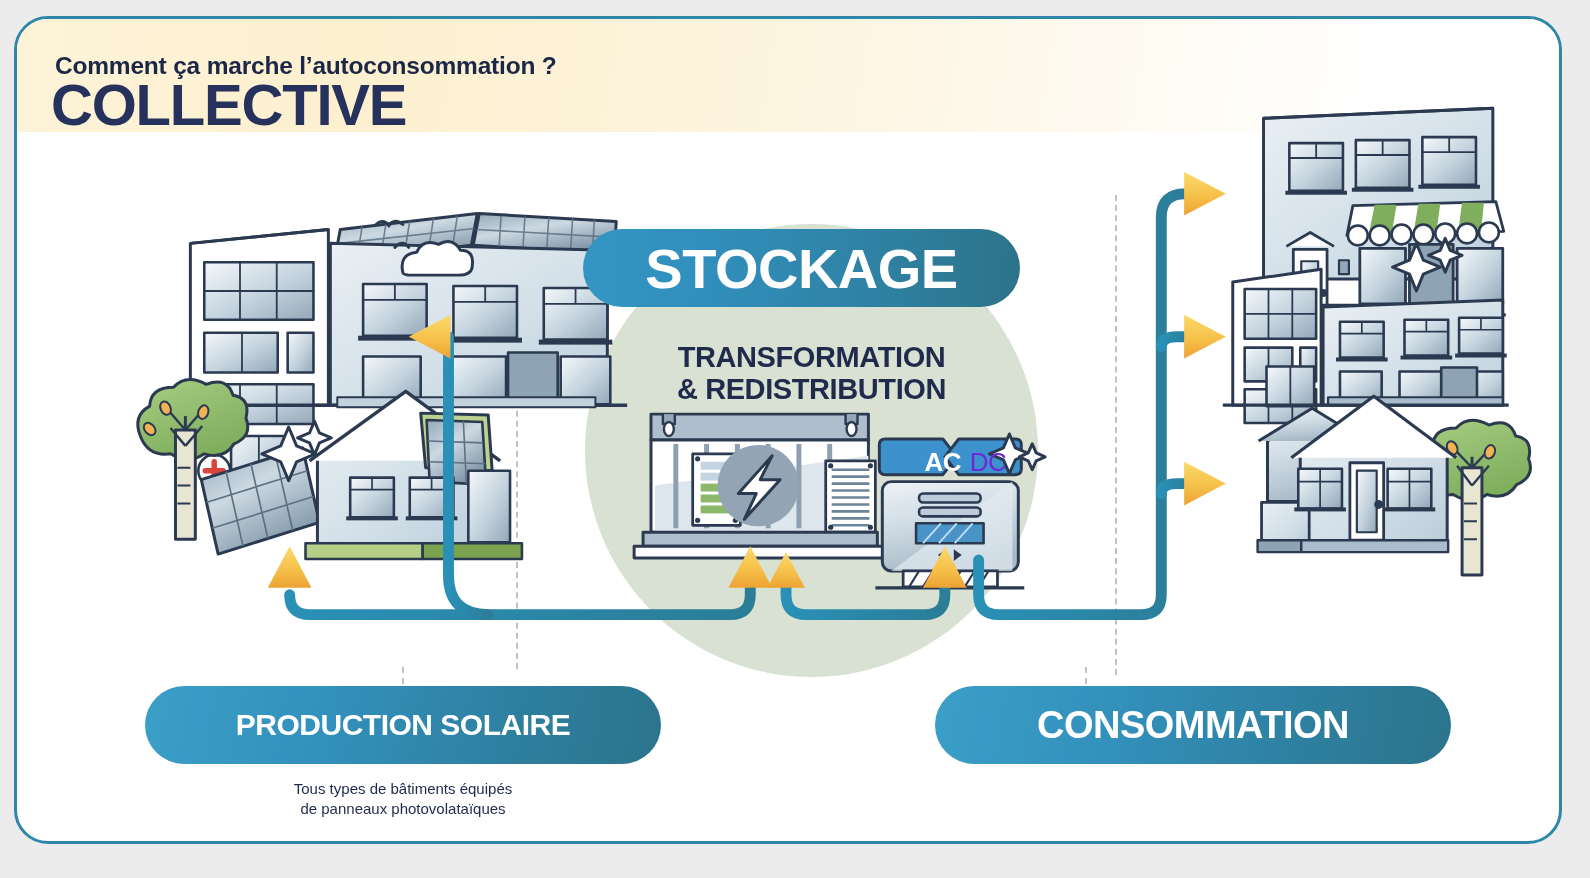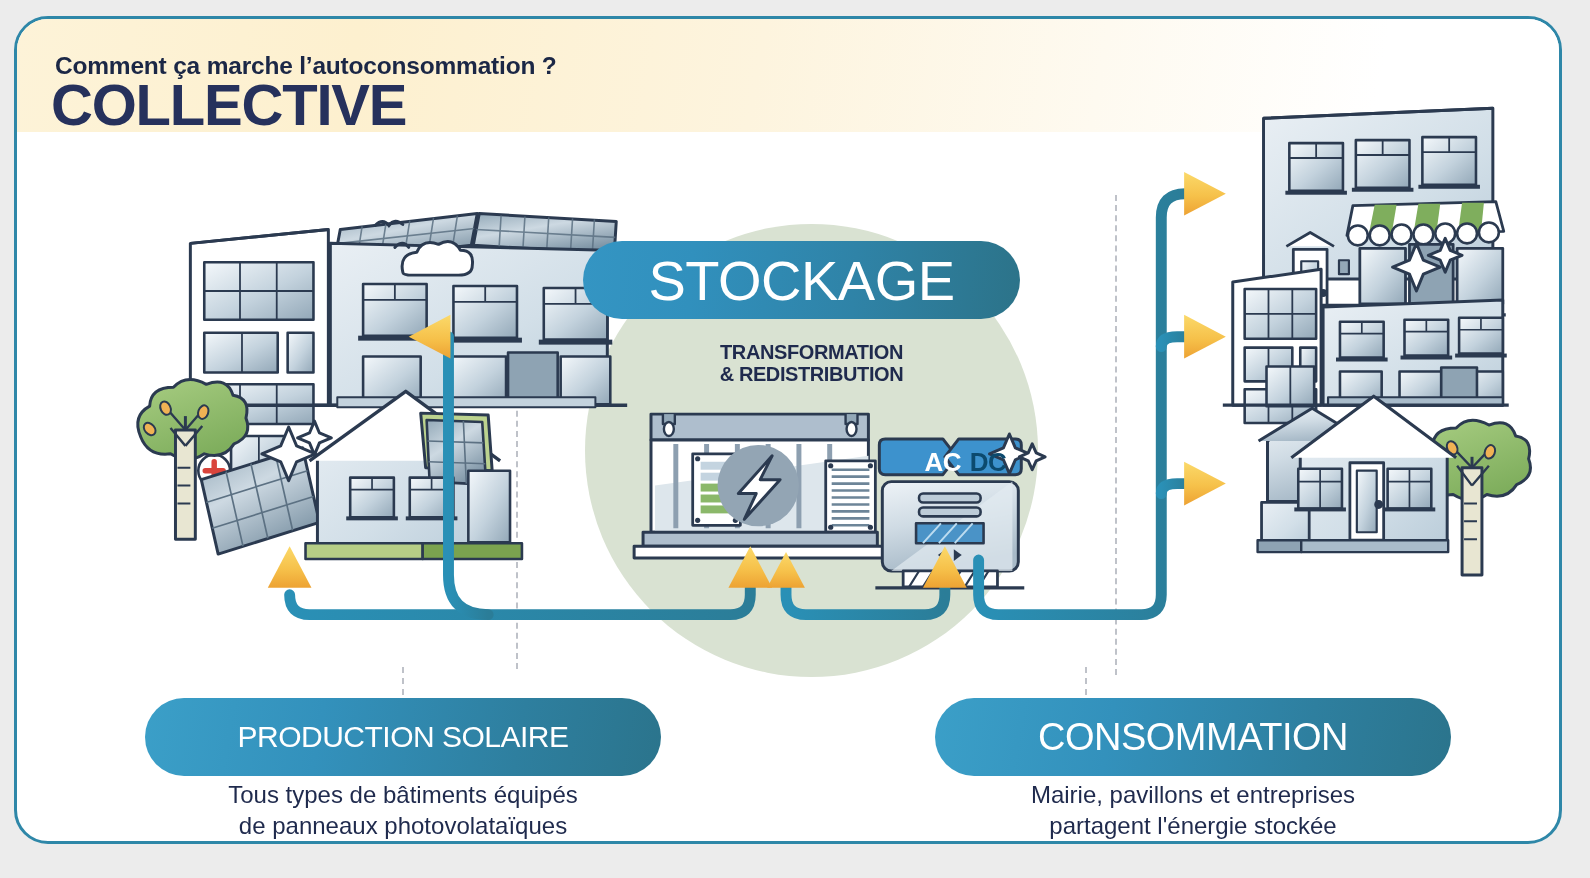--- a/index.html
+++ b/index.html
@@ -49,52 +49,51 @@
   
   .green-circle {
     position:absolute; left:568px; top:205px;
     width:453px; height:453px; border-radius:50%;
     background:#d9e2d2;
   }
   
   .pill {
     position:absolute;
     display:flex; align-items:center; justify-content:center;
-    color:#ffffff; font-weight:400;
+    color:#ffffff; font-weight:700;
     border-radius:999px;
     letter-spacing:-0.5px;
     text-align:center;
-    margin-top:12px;
   }
   .pill-stockage {
     left:566px; top:210px; width:437px; height:78px;
     font-size:56px;
     background:linear-gradient(95deg,#3495c3 0%,#3190bd 25%,#2f83a7 62%,#2c7389 100%);
   }
   .pill-production {
     left:128px; top:667px; width:516px; height:78px;
     font-size:30px;
     background:linear-gradient(100deg,#3b9fc8 0%,#3391bc 34%,#2e7f9f 72%,#2b748c 100%);
   }
   .pill-consommation {
     left:918px; top:667px; width:516px; height:78px;
     font-size:38px;
     background:linear-gradient(100deg,#3b9fc8 0%,#3391bc 34%,#2e7f9f 72%,#2b748c 100%);
   }
   
   .circle-subtitle {
     position:absolute; left:568px; top:322px; width:453px;
     text-align:center; color:#1f2a4d;
-    font-size:20px; font-weight:800; line-height:1.12;
+    font-size:29px; font-weight:800; line-height:1.12;
     letter-spacing:-0.4px;
   }
   
   .caption {
     position:absolute; text-align:center;
-    color:#1f2a4d; font-size:24px; line-height:1.3;
+    color:#1f2a4d; font-size:15px; line-height:1.3;
     font-weight:400;
   }
   .caption.left  { left:128px; top:760px; width:516px; }
   .caption.right { left:918px; top:760px; width:516px; }
   
   .layer { position:absolute; left:0; top:0; width:100%; height:100%; pointer-events:none; }
 </style>
 </head>
 <body>
 
@@ -540,22 +539,18 @@
 
     <div class="pill pill-production">PRODUCTION SOLAIRE</div>
 
     <div class="pill pill-consommation">CONSOMMATION</div>
 
     <div class="caption left">
       <div>Tous types de bâtiments équipés</div>
       <div>de panneaux photovolataïques</div>
     </div>
 
-    <div class="caption right">
-      <div>Mairie, pavillons et entreprises</div>
-      <div>partagent l'énergie stockée</div>
-    </div>
 
     <div style="position:absolute;left:866px;top:428px;width:78px;text-align:right;color:#fff;font-size:26px;font-weight:800;letter-spacing:-0.5px;">AC</div>
-    <div style="position:absolute;left:932px;top:428px;width:78px;text-align:center;color:#0c4a6e;font-size:26px;font-weight:700;letter-spacing:-0.5px;">DC</div>
+    <div style="position:absolute;left:932px;top:428px;width:78px;text-align:center;color:#6d28d9;font-size:26px;font-weight:400;letter-spacing:-0.5px;">DC</div>
 
   </div>
 </div>
 
 </body></html>

